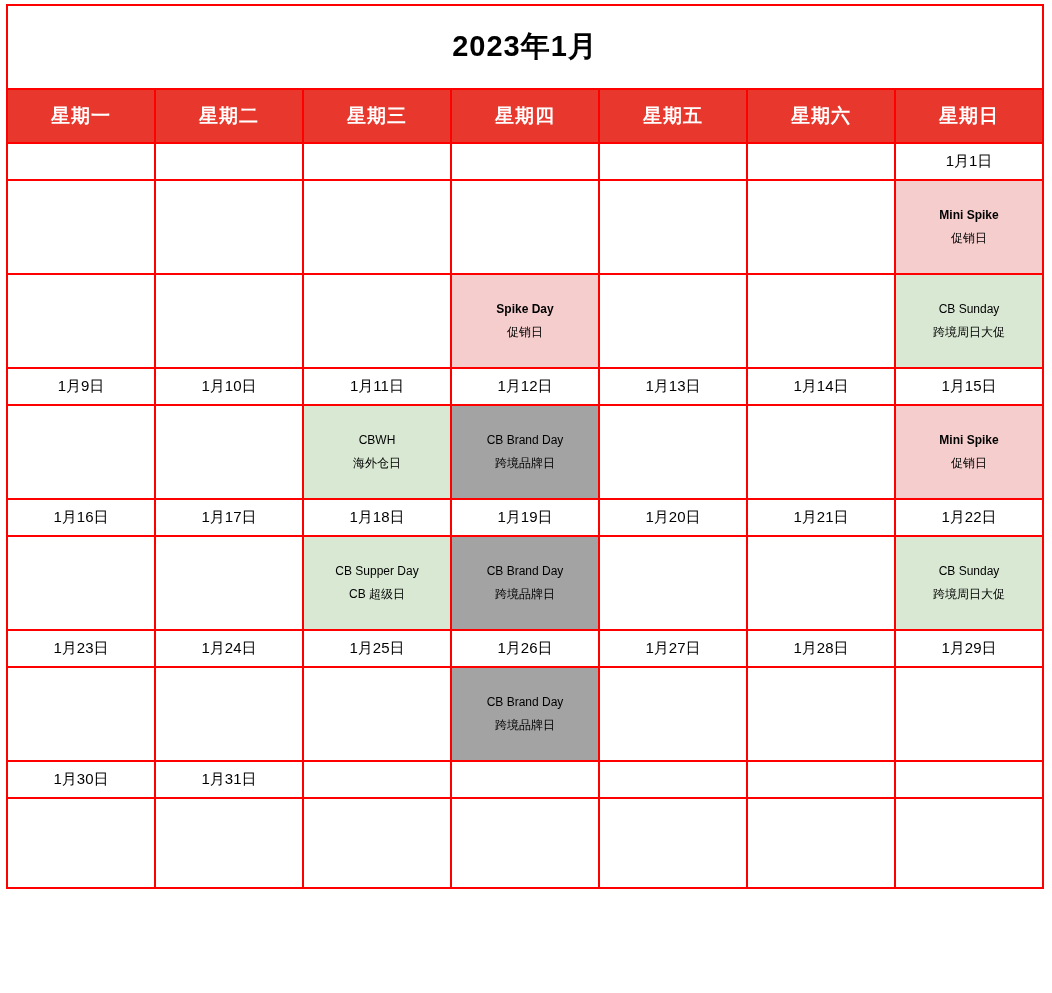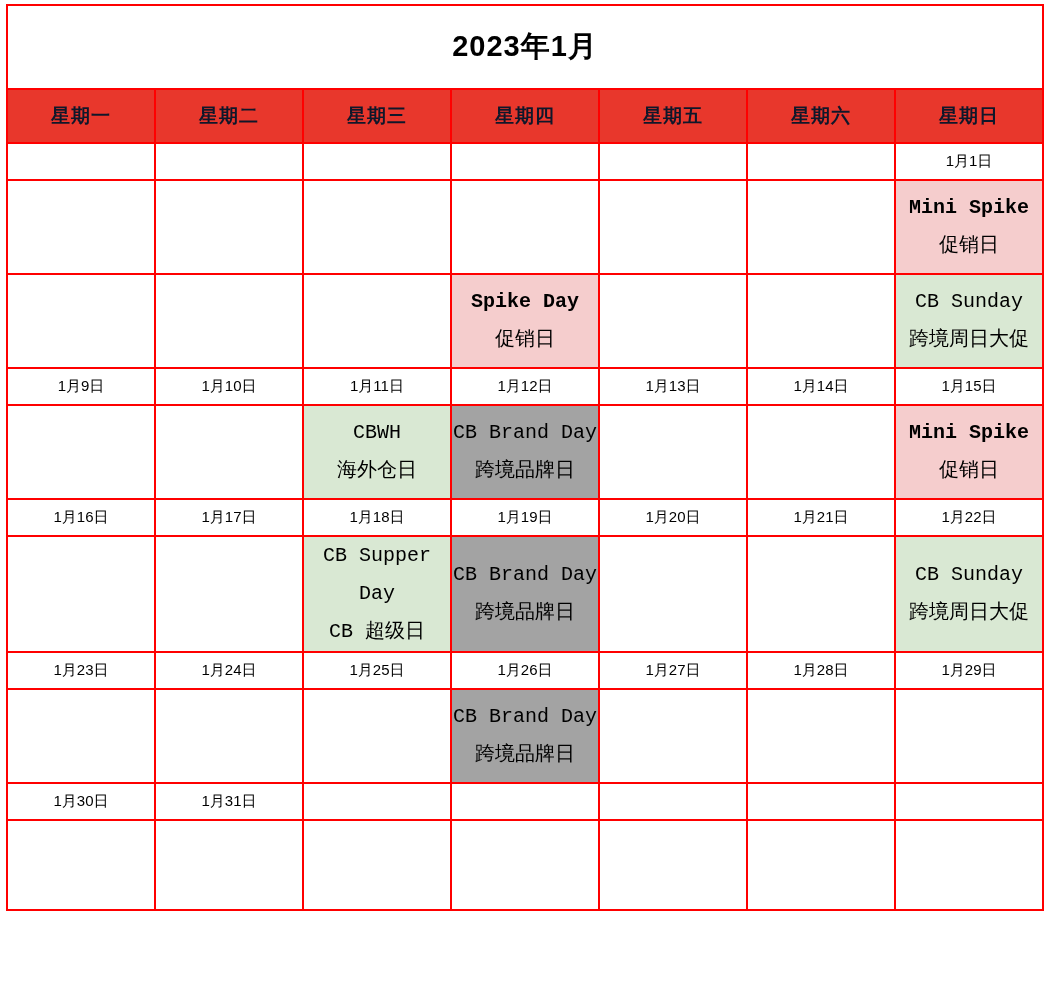--- a/index.html
+++ b/index.html
@@ -28,36 +28,35 @@
   .title-cell {
     height: 82px;
     font-size: 29px;
     font-weight: bold;
     letter-spacing: 1px;
     background: #ffffff;
   }
   .dow-cell {
     height: 52px;
     background: #e8372c;
-    color: #0f172a;
+    color: #ffffff;
     font-size: 19px;
     font-weight: bold;
     letter-spacing: 1px;
   }
   .date-cell {
     height: 35px;
     font-size: 15px;
     background: #ffffff;
   }
   .event-cell {
     height: 92px;
-    font-size: 20px;
+    font-size: 12px;
     background: #ffffff;
     line-height: 1.9;
-    font-family: Liberation Mono, monospace;
   }
   .event-cell .ev-line1 {
     display: block;
   }
   .event-cell .ev-line2 {
     display: block;
   }
   .ev-pink {
     background: #f5cdcd;
   }

